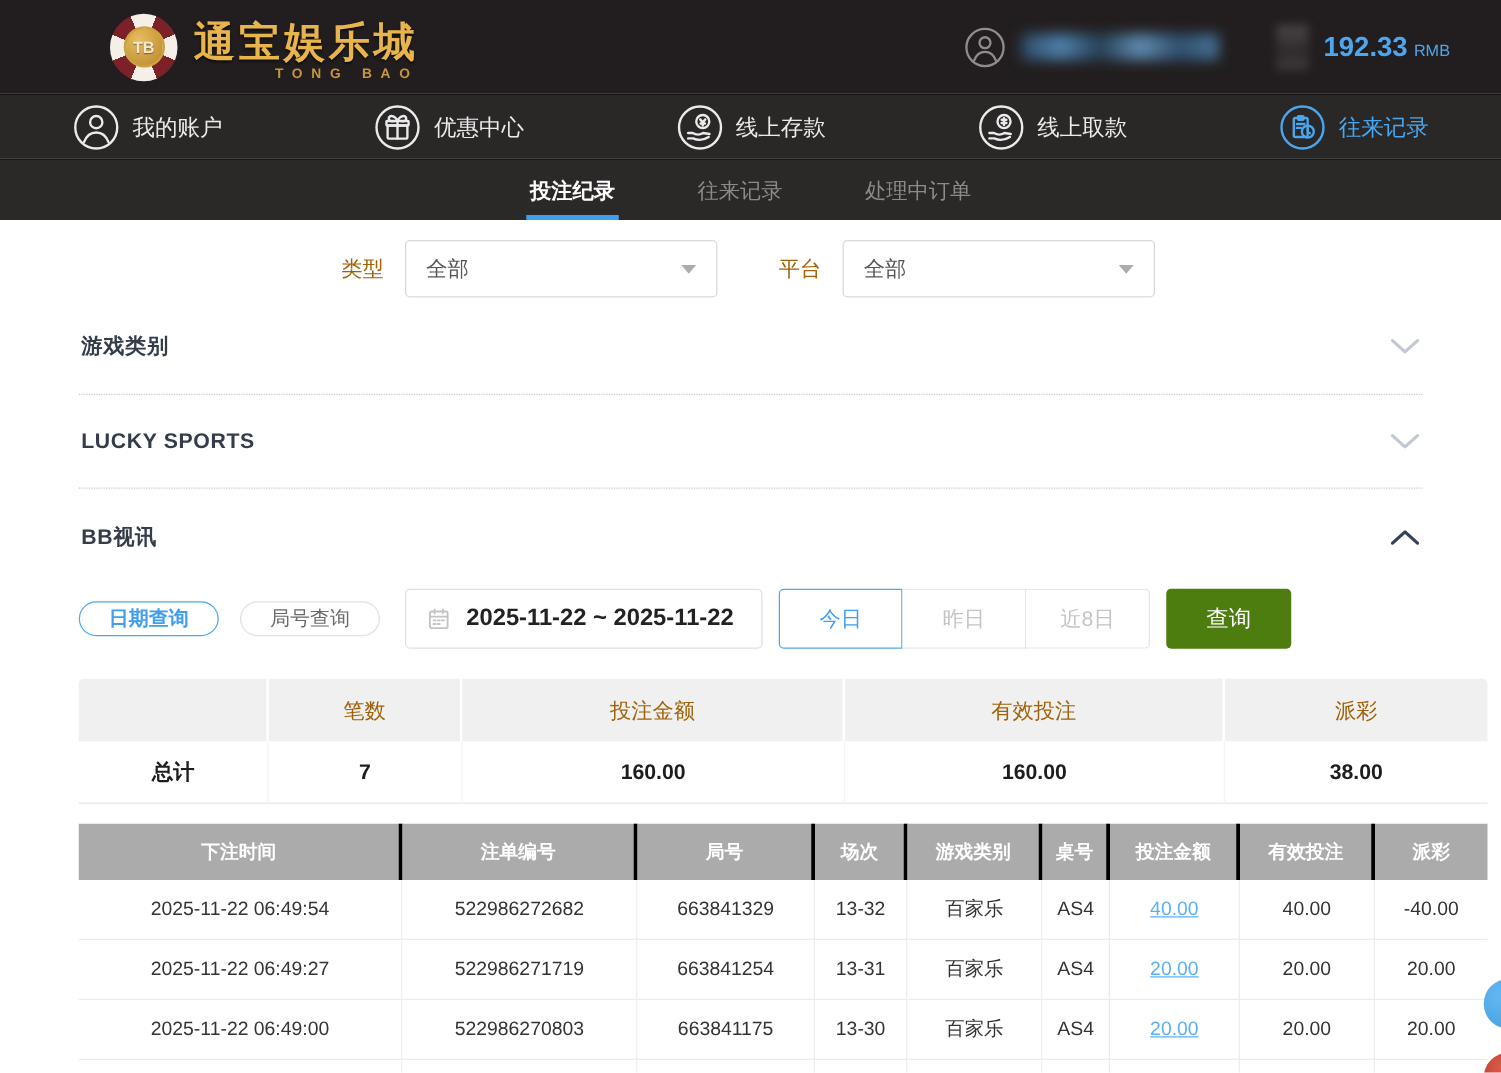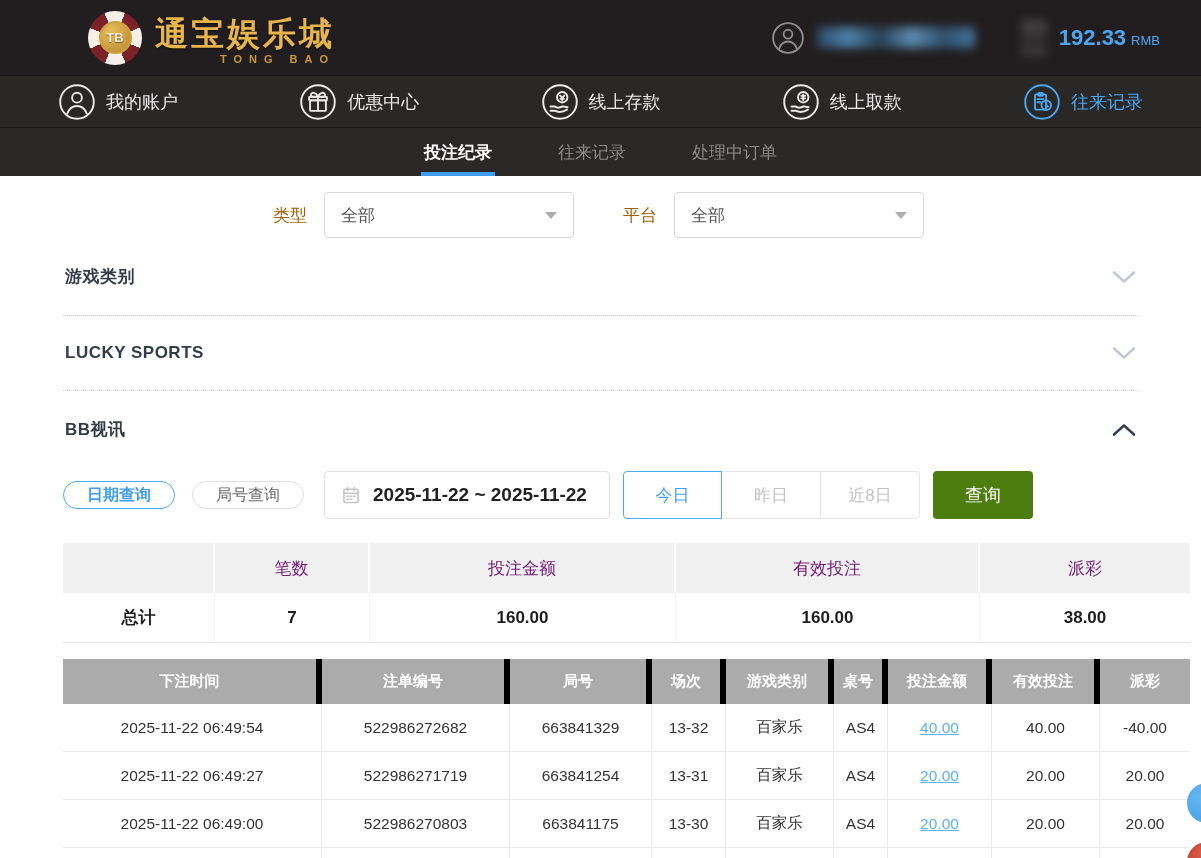--- a/index.html
+++ b/index.html
@@ -89,30 +89,30 @@
   .seg.active { border:1px solid #4aa9f0; color:#3f9ef0; }
   .seg.active + .seg { border-left:none; }
   .search-btn { width:100px; height:48px; margin-left:13px; background:#4d7c0f;
     color:#fff; font-size:18px; border:none; border-radius:4px; cursor:pointer;
     font-family:inherit; }
 
   
   table { border-collapse:separate; border-spacing:0; width:1127px; table-layout:fixed; }
   .summary-table { margin-top:24px; }
   .summary-table th { background:#f0f0f0; height:50px; font-size:17px; font-weight:400;
-    color:#701a75; border-right:2px solid #fff; }
+    color:#a16207; border-right:2px solid #fff; }
   .summary-table th:first-child { border-radius:4px 0 0 0; }
   .summary-table th:last-child { border-right:none; border-radius:0 4px 0 0; }
   .summary-table td { height:50px; text-align:center; font-size:17px; font-weight:600;
     color:#1d1d1d; border-bottom:1px solid #e6e6e6; border-right:1px solid #f3f3f3; }
   .summary-table td:last-child { border-right:none; }
 
   .detail-table { margin-top:16px; }
   .detail-table th { background:#ababab; color:#fff; height:45px; font-size:15px;
-    font-weight:700; border-right:6px solid #000000; }
+    font-weight:700; border-right:3px solid #000000; }
   .detail-table th:last-child { border-right:none; }
   .detail-table td { height:48px; text-align:center; font-size:15.5px; color:#333;
     border-bottom:1px solid #ececec; border-right:1px solid #ececec; background:#fff; }
   .detail-table td:last-child { border-right:none; }
   .amount-link { color:#5db0f0; text-decoration:underline; cursor:pointer; }
   .negative { color:#f34141; }
   .partial-row td { height:48px; }
 
   
   .fab-blue { position:absolute; left:1187px; top:783px; width:40px; height:40px;

